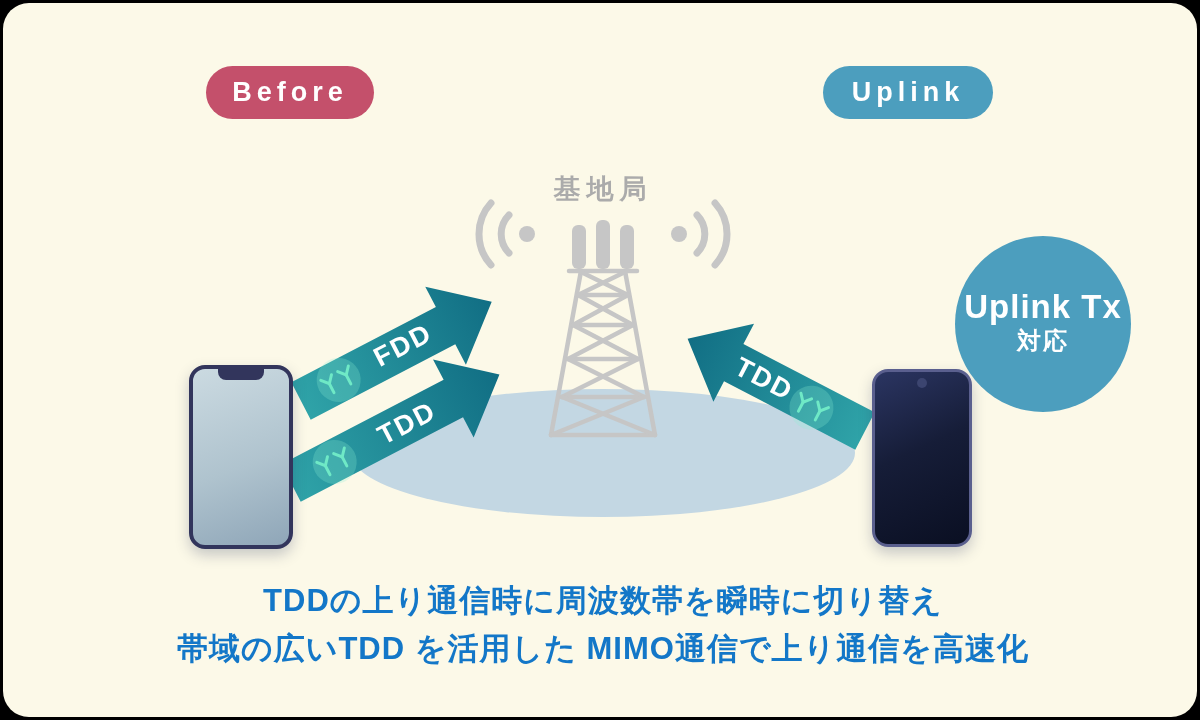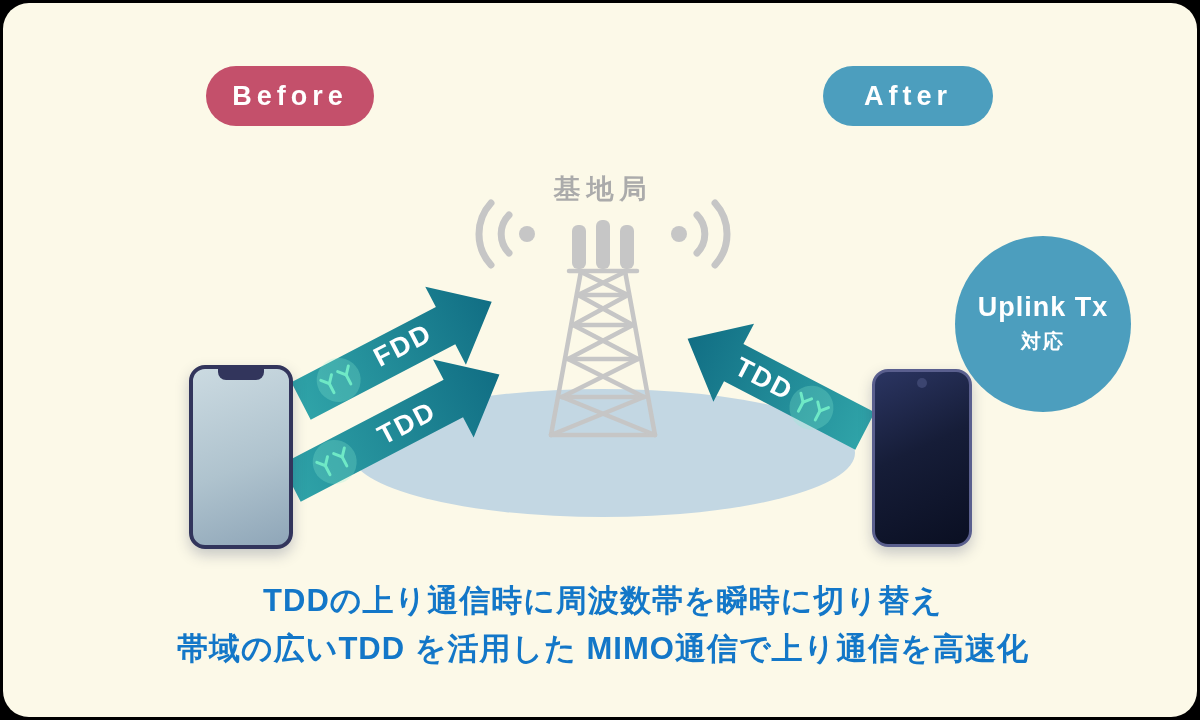--- a/index.html
+++ b/index.html
@@ -1,19 +1,19 @@
 <!DOCTYPE html>
 <html><head>
 <meta charset="utf-8">
 <style>
   html,body{margin:0;padding:0;background:#000;width:1200px;height:720px;overflow:hidden;}
   .stage{position:relative;width:1200px;height:720px;font-family:"Liberation Sans","DejaVu Sans",sans-serif;}
   .panel{position:absolute;left:3px;top:3px;width:1194px;height:714px;background:#FCF9E8;border-radius:26px;overflow:hidden;}
 
-  .badge{position:absolute;height:60px;border-radius:32px;display:flex;align-items:center;justify-content:center;
+  .badge{position:absolute;height:53px;border-radius:32px;display:flex;align-items:center;justify-content:center;
          color:#fff;font-weight:bold;font-size:27px;letter-spacing:5px;}
   .badge.before{left:203px;top:63px;width:168px;background:#C4506B;}
   .badge.after{left:820px;top:63px;width:170px;background:#4C9EBE;}
 
   .station-label{position:absolute;left:0;top:168px;width:1200px;text-align:center;
                  color:#ABABAB;font-weight:bold;font-size:27px;letter-spacing:6px;}
 
   svg.scene{position:absolute;left:0;top:0;}
 
   .arrow-label{fill:#ffffff;font-family:"Liberation Sans","DejaVu Sans",sans-serif;
@@ -25,37 +25,37 @@
   .phone.left .notch{position:absolute;left:50%;transform:translateX(-50%);top:-1px;width:46px;height:12px;
                      background:#32355C;border-radius:0 0 8px 8px;}
   .phone.right{left:869px;top:366px;width:94px;height:172px;border:3px solid #5A5F8E;
                background:linear-gradient(155deg,#2B3562 0%,#161D38 45%,#0A0F22 100%);}
   .phone.right .cam{position:absolute;left:50%;transform:translateX(-50%);top:6px;width:10px;height:10px;
                     border-radius:50%;background:#3C4570;}
 
   .bubble{position:absolute;left:952px;top:233px;width:176px;height:176px;border-radius:50%;background:#4C9EBE;
           display:flex;flex-direction:column;align-items:center;justify-content:center;
           color:#fff;font-weight:bold;text-align:center;line-height:34px;}
-  .bubble .en{font-size:27px;letter-spacing:1px;}
-  .bubble .jp{font-size:20px;letter-spacing:2px;}
+  .bubble .en{font-size:33px;letter-spacing:1px;}
+  .bubble .jp{font-size:24px;letter-spacing:2px;}
 
   .caption{position:absolute;left:0;top:574px;width:1200px;text-align:center;
            color:#1377C8;font-weight:bold;font-size:31px;line-height:48px;letter-spacing:1px;}
 </style>
 </head>
 <body>
 
 <div class="stage">
   <div class="panel">
 
     <div class="badge before">
       <span>Before</span>
     </div>
     <div class="badge after">
-      <span>After</span>
+      <span>Uplink</span>
     </div>
 
     <div class="station-label">基地局</div>
 
     <svg class="scene" width="1200" height="720" viewBox="0 0 1200 720">
       <defs>
         <linearGradient id="arrowGrad" x1="0%" y1="0%" x2="100%" y2="0%">
           <stop offset="0" stop-color="#2FA3A8"></stop>
           <stop offset="1" stop-color="#116E84"></stop>
         </linearGradient>

